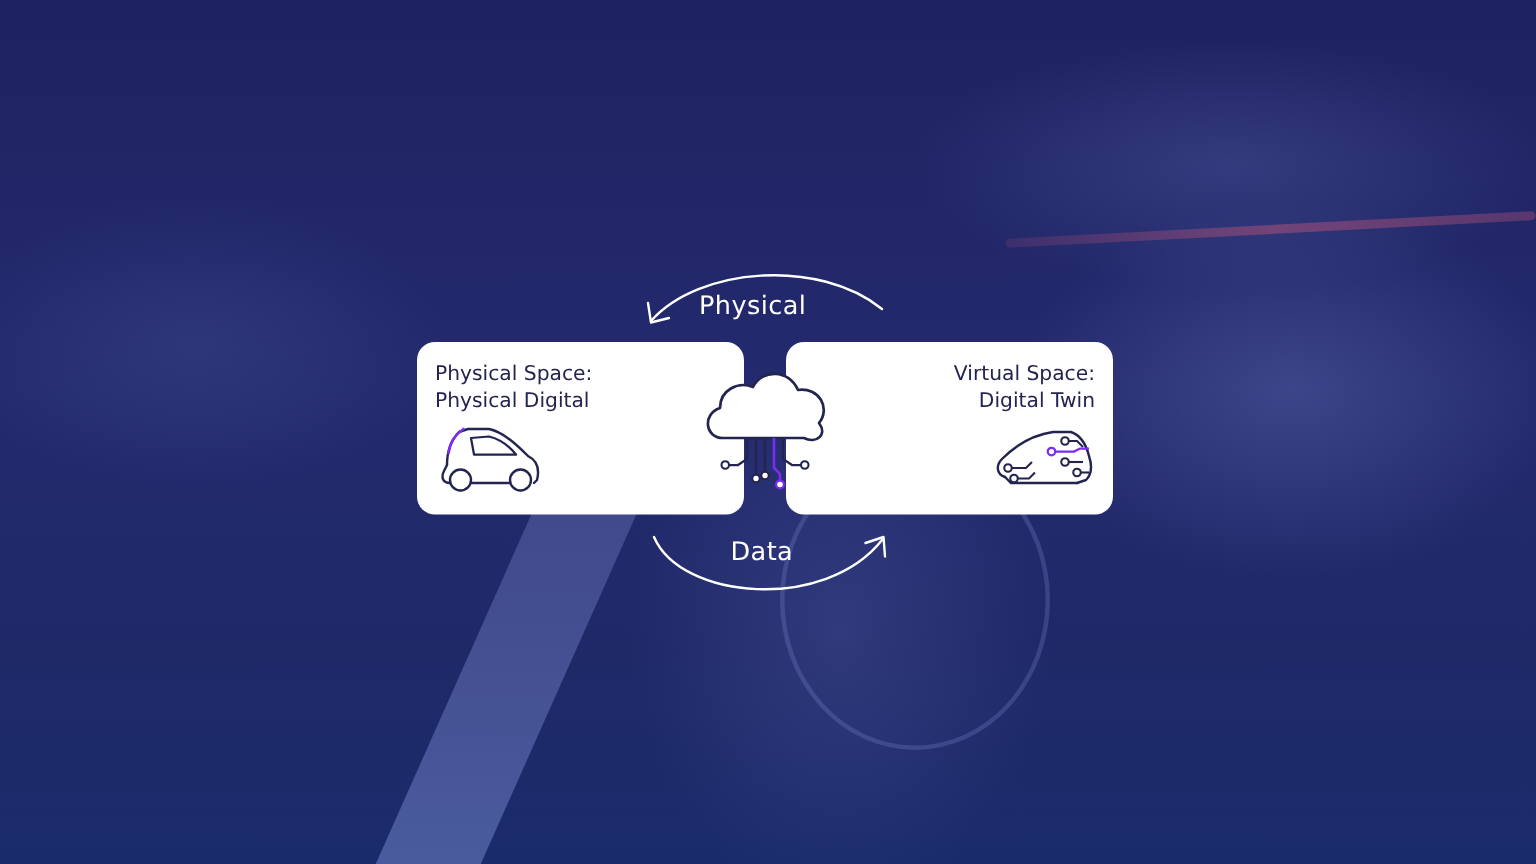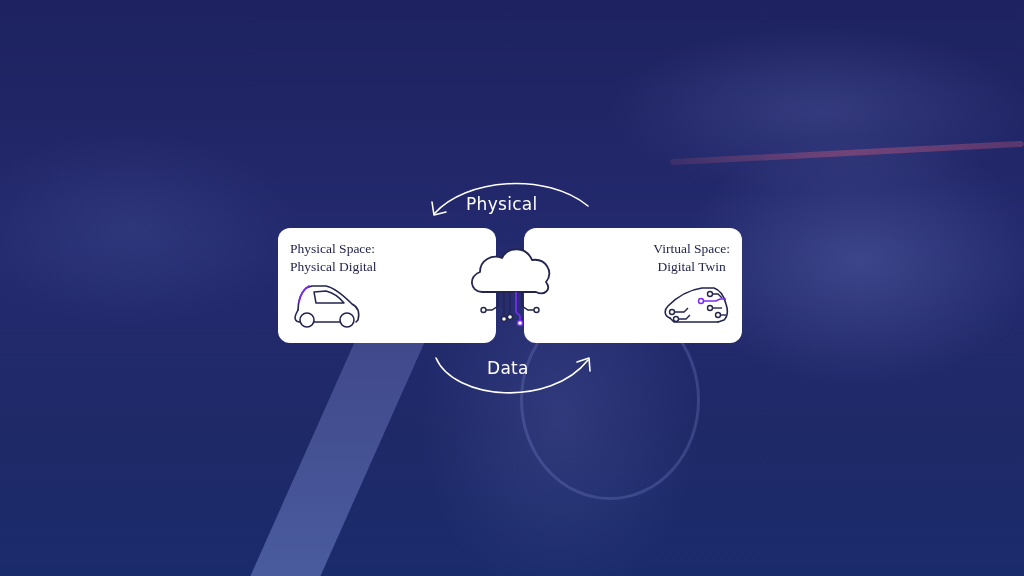--- a/index.html
+++ b/index.html
@@ -49,22 +49,22 @@
   .card.left { left: 278px; top: 228px; width: 218px; height: 115px; }
   .card.right { left: 524px; top: 228px; width: 218px; height: 115px; }
   .card-title {
     position: absolute;
     font-size: 13.5px;
     line-height: 18px;
     color: #23254f;
     font-weight: 500;
   }
   .card.left .card-title { left: 12px; top: 12px; text-align: left; }
-  .card.right .card-title { right: 12px; top: 12px; text-align: center; margin-left: 11px; }
-  .card-title span { display: block; font-family: Liberation Serif, serif; }
+  .card.right .card-title { right: 12px; top: 12px; text-align: right; margin-left: 11px; }
+  .card-title span { display: block; }
   .car-icon { position: absolute; }
   .card.left .car-icon { left: 12px; top: 52px; }
   .card.right .car-icon { right: 12px; top: 56px; }
 
   .cloud {
     position: absolute;
     left: 466px; top: 244px;
     width: 90px; height: 84px;
   }
   .label {

